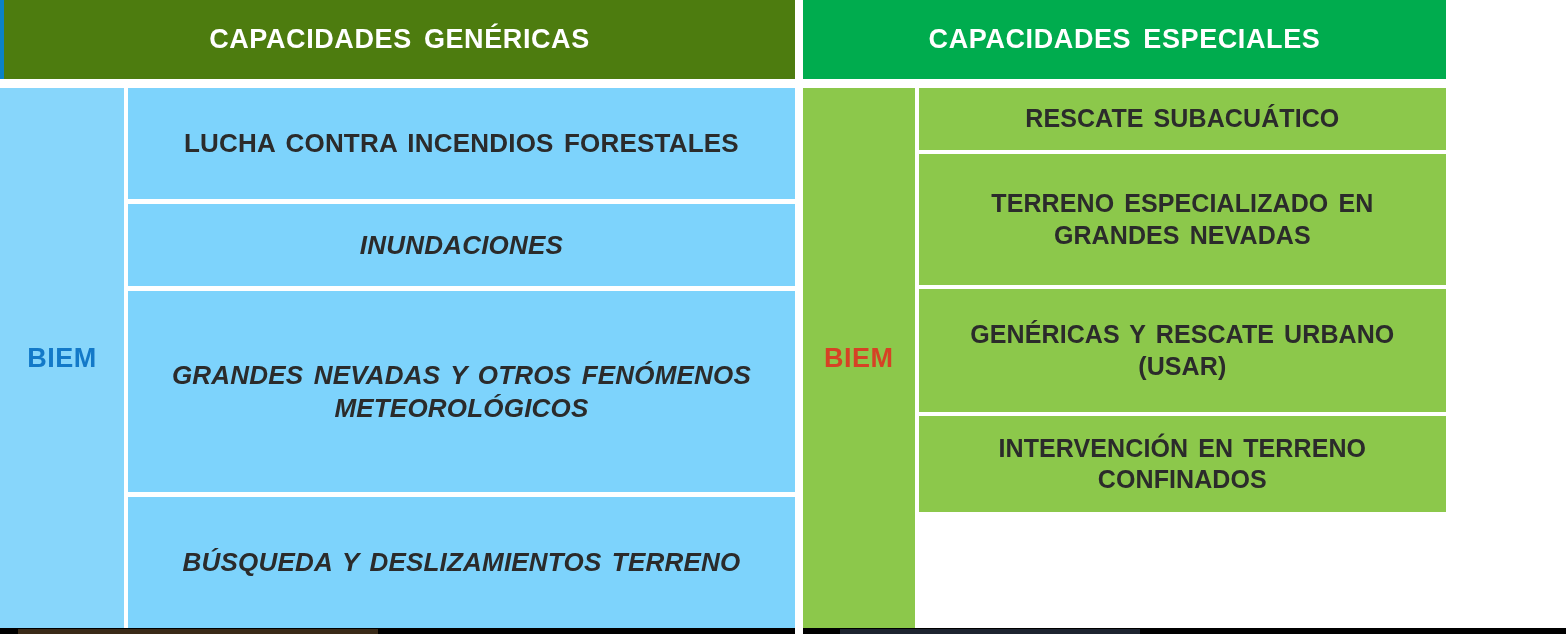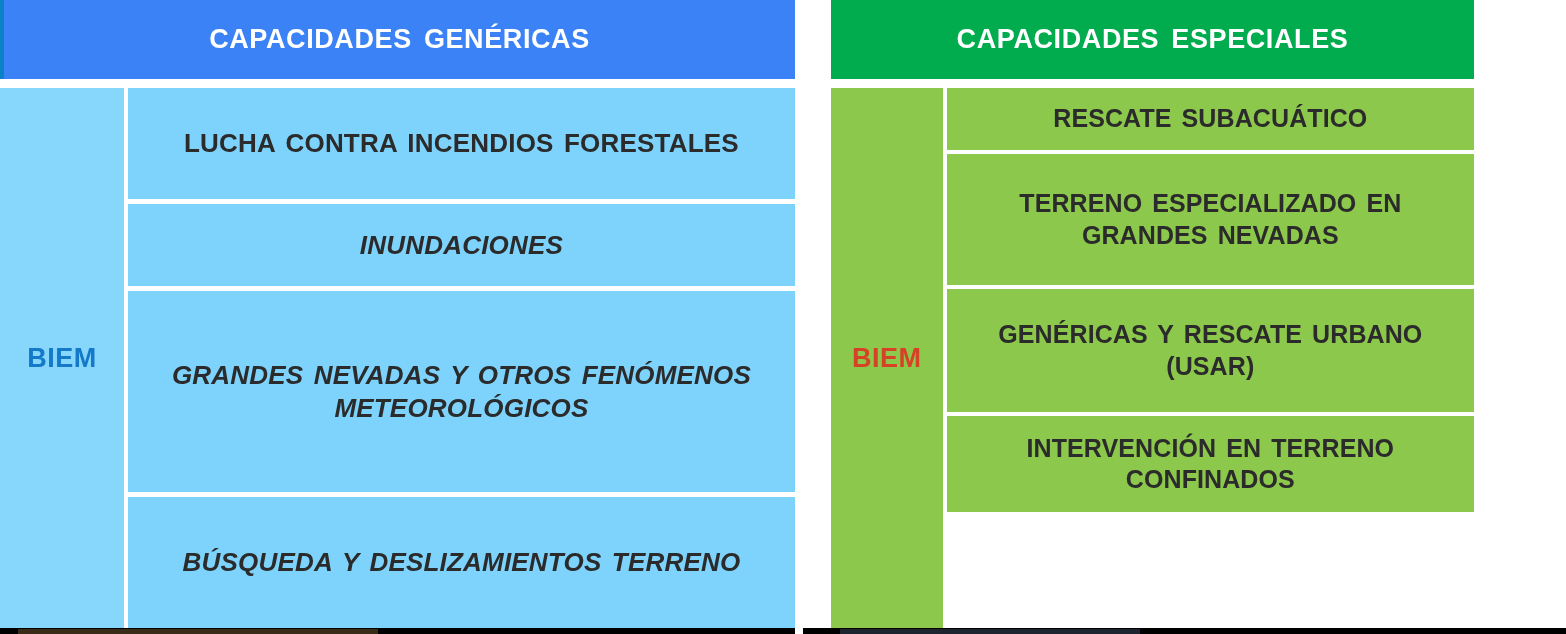--- a/index.html
+++ b/index.html
@@ -44,21 +44,21 @@
     box-sizing: border-box;
     display: flex;
     flex-direction: row;
     flex: 1 1 auto;
   }
 
   
   .panel-left { left: 0; width: 795px; }
   .panel-left .panel-header {
     height: 79px;
-    background: #3b82f6;
+    background: #4d7c0f;
     border-left: 4px solid #0b82c8;
   }
   .panel-left .panel-body {
     margin-top: 9px;
     height: 540px;
     background: #ffffff;
   }
   .left-label-cell {
     box-sizing: border-box;
     width: 169px;
@@ -92,21 +92,21 @@
     letter-spacing: 0.2px;
     word-spacing: 3px;
   }
   .left-rows .cell + .cell { margin-top: 5px; font-style: italic; }
   .lr0 { height: 112px; }
   .lr1 { height: 83px; }
   .lr2 { height: 203px; }
   .lr3 { height: 132px; }
 
   
-  .panel-right { left: 831px; width: 643px; }
+  .panel-right { left: 803px; width: 643px; }
   .panel-right .panel-header {
     height: 79px;
     background: #00ac4e;
   }
   .panel-right .panel-body {
     margin-top: 9px;
     height: 540px;
     background: #ffffff;
   }
   .right-label-cell {

